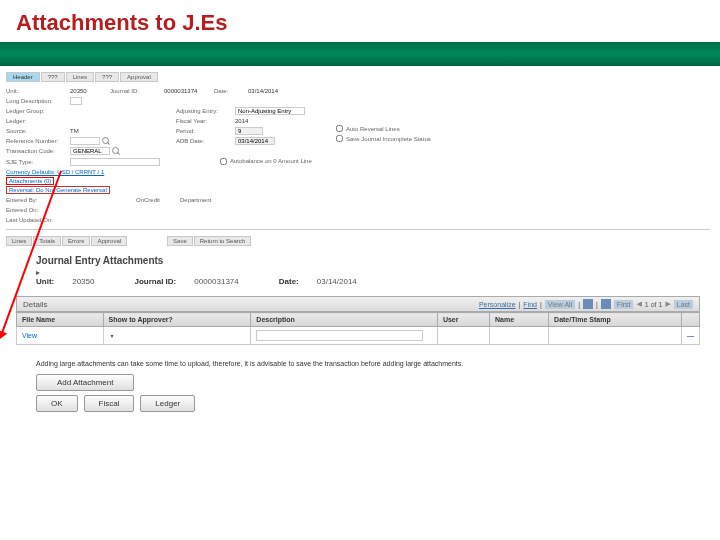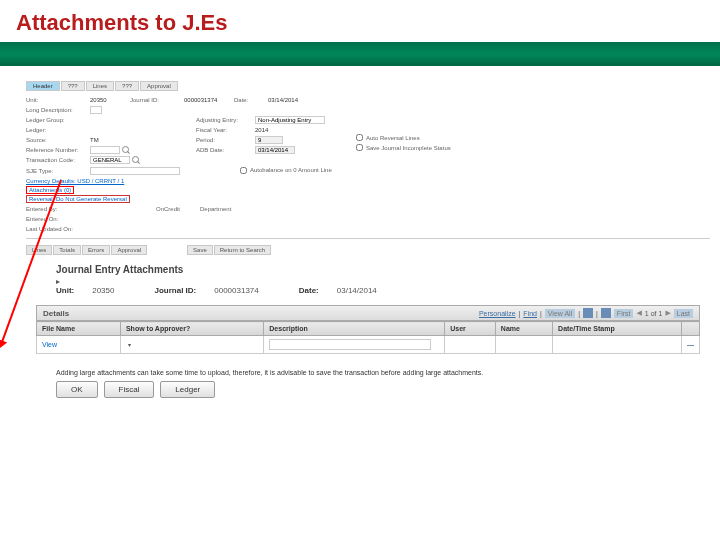--- a/index.html
+++ b/index.html
@@ -1,20 +1,20 @@
 <!DOCTYPE html>
 <html><head>
 <meta charset="utf-8">
 <style>
   * { box-sizing: border-box; margin: 0; padding: 0; font-family: Arial, sans-serif; }
   body { width: 720px; height: 540px; background: #fff; position: relative; overflow: hidden; }
   .title-bar { padding: 10px 16px 6px 16px; }
   .title-bar h1 { font-size: 22px; font-weight: bold; color: #b91c1c; }
   .green-band { height: 24px; background: linear-gradient(to bottom, #00704a 0%, #00875a 50%, #006644 100%); }
-  .content { padding: 6px 10px 10px 26px; font-size: 7px; color: #555; position: relative; margin-top: 9px; }
+  .content { padding: 6px 10px 10px 6px; font-size: 7px; color: #555; position: relative; }
   .tabs { display: flex; gap: 1px; margin-bottom: 4px; }
   .tab { padding: 1px 6px; background: #e8e8e8; border: 1px solid #c8c8c8; font-size: 6px; color: #555; }
   .tab.active { background: #a8d8f0; color: #333; }
   .form-col { margin-right: 20px; margin-bottom: 1px; }
   .form-row { display: flex; align-items: center; margin-bottom: 1px; height: 9px; }
   .lbl { width: 60px; font-size: 6px; color: #666; text-align: left; margin-right: 4px; }
   .val { width: 40px; font-size: 6px; color: #333; }
   .inp { height: 8px; border: 1px solid #ccc; background: #fff; font-size: 6px; padding: 0 2px; }
   .inp.disabled { background: #f0f0f0; }
   .check-row { display: flex; align-items: center; font-size: 6px; color: #666; margin-bottom: 1px; height: 9px; }
@@ -202,21 +202,21 @@
         <span class="k">Journal ID:</span>
         <span>0000031374</span>
       </div>
     <div class="id-pair">
         <span class="k">Date:</span>
         <span>03/14/2014</span>
       </div>
   </div>
 
   <div class="details-bar">
-    <span style="font-weight:bold">Details</span>
+    <span style="font-weight:normal">Details</span>
     <div class="right">
       <a>Personalize</a> |
       <a>Find</a> |
       <span class="muted">View All</span> |
       <span class="icon-btn"></span> |
       <span class="icon-btn"></span>
       <span class="muted">First</span>
       <span style="color:#888">◀</span>
       <span>1 of 1</span>
       <span style="color:#888">▶</span>
@@ -244,20 +244,23 @@
       <td></td>
       <td></td>
       <td></td>
       <td style="text-align:center;color:#3a6ea5;font-weight:bold"><span>—</span></td>
     </tr>
       </tbody>
   </table>
 
   <div class="note">Adding large attachments can take some time to upload, therefore, it is advisable to save the transaction before adding large attachments.</div>
 
+  <div class="btn-row">
+    <span class="btn" style="padding:3px 20px">Add Attachment</span>
+  </div>
   <div class="btn-row" style="margin-top:4px">
     <span class="btn">OK</span>
     <span class="btn">Fiscal</span>
     <span class="btn">Ledger</span>
   </div>
 
   <div class="arrow"></div>
 </div>
 
 </body></html>

